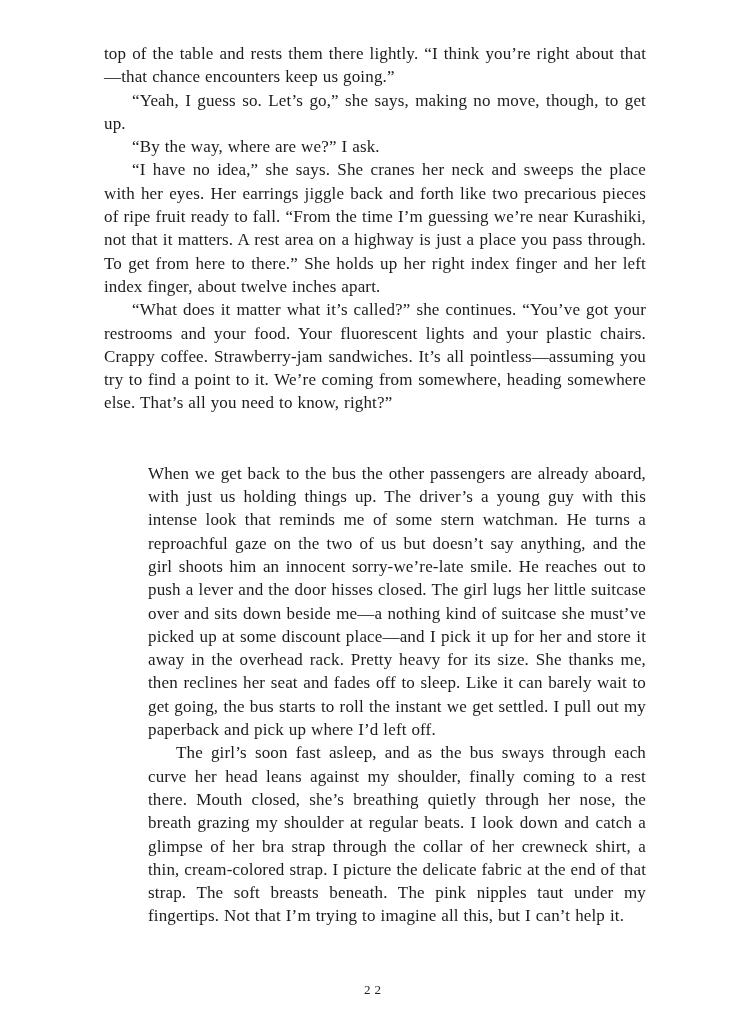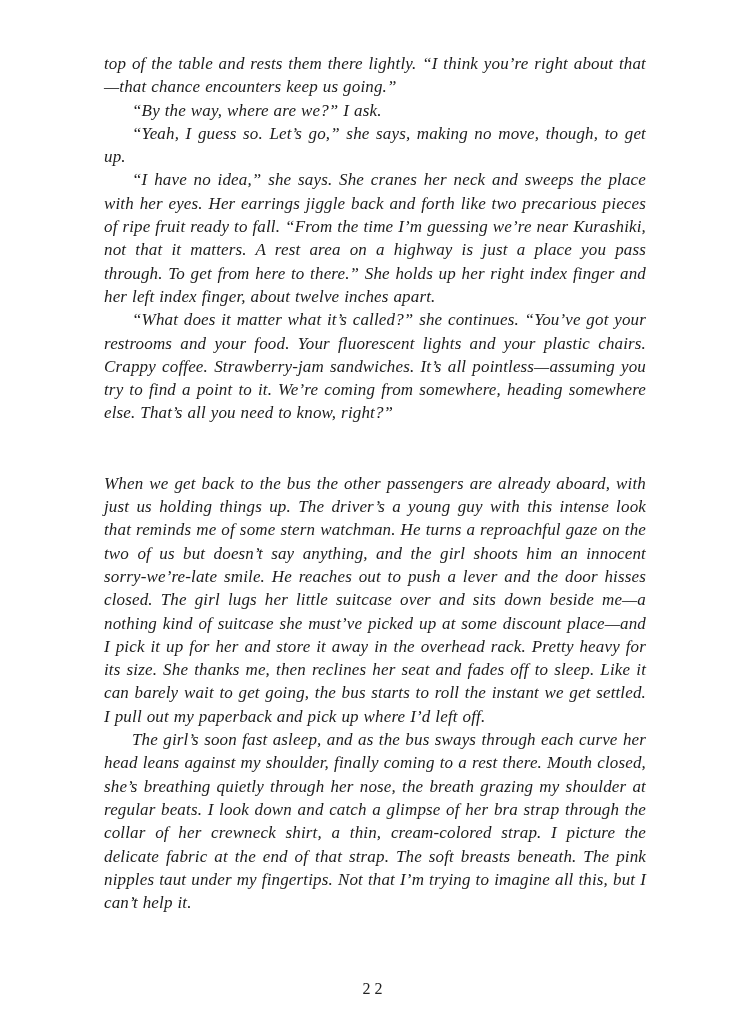--- a/index.html
+++ b/index.html
@@ -17,59 +17,59 @@
   }
   .page {
     position: absolute;
     inset: 0;
     background: #ffffff;
   }
   .text-block {
     position: absolute;
     left: 104px;
     right: 103px;
-    top: 52px;
-    font-style: italic;
+    top: 42px;
   }
   .section { }
   .section + .section {
     margin-top: 47px;
+    margin-left: 44px;
   }
   .para {
     margin: 0;
     font-size: 17px;
     line-height: 23.3px;
     text-align: justify;
     text-justify: inter-word;
     letter-spacing: 0.15px;
     word-spacing: 0.5px;
   }
   .para.indent {
     text-indent: 28px;
   }
   .page-number {
     position: absolute;
     bottom: 26px;
     left: 0;
     right: 0;
     text-align: center;
-    font-size: 16px;
+    font-size: 13px;
     letter-spacing: 4px;
     color: #222222;
   }
 </style>
 </head>
 <body>
 
 <div class="page">
   <div class="text-block">
       <div class="section">
         <p class="para">top of the table and rests them there lightly. “I think you’re right about that—that chance encounters keep us going.”</p>
+        <p class="para indent">“Yeah, I guess so. Let’s go,” she says, making no move, though, to get up.</p>
         <p class="para indent">“By the way, where are we?” I ask.</p>
-        <p class="para indent">“Yeah, I guess so. Let’s go,” she says, making no move, though, to get up.</p>
         <p class="para indent">“I have no idea,” she says. She cranes her neck and sweeps the place with her eyes. Her earrings jiggle back and forth like two precarious pieces of ripe fruit ready to fall. “From the time I’m guessing we’re near Kurashiki, not that it matters. A rest area on a highway is just a place you pass through. To get from here to there.” She holds up her right index finger and her left index finger, about twelve inches apart.</p>
         <p class="para indent">“What does it matter what it’s called?” she continues. “You’ve got your restrooms and your food. Your fluorescent lights and your plastic chairs. Crappy coffee. Strawberry-jam sandwiches. It’s all pointless—assuming you try to find a point to it. We’re coming from somewhere, heading somewhere else. That’s all you need to know, right?”</p>
       </div>
       <div class="section">
         <p class="para">When we get back to the bus the other passengers are already aboard, with just us holding things up. The driver’s a young guy with this intense look that reminds me of some stern watchman. He turns a reproachful gaze on the two of us but doesn’t say anything, and the girl shoots him an innocent sorry-we’re-late smile. He reaches out to push a lever and the door hisses closed. The girl lugs her little suitcase over and sits down beside me—a nothing kind of suitcase she must’ve picked up at some discount place—and I pick it up for her and store it away in the overhead rack. Pretty heavy for its size. She thanks me, then reclines her seat and fades off to sleep. Like it can barely wait to get going, the bus starts to roll the instant we get settled. I pull out my paperback and pick up where I’d left off.</p>
         <p class="para indent">The girl’s soon fast asleep, and as the bus sways through each curve her head leans against my shoulder, finally coming to a rest there. Mouth closed, she’s breathing quietly through her nose, the breath grazing my shoulder at regular beats. I look down and catch a glimpse of her bra strap through the collar of her crewneck shirt, a thin, cream-colored strap. I picture the delicate fabric at the end of that strap. The soft breasts beneath. The pink nipples taut under my fingertips. Not that I’m trying to imagine all this, but I can’t help it.</p>
       </div>
     </div>
   <div class="page-number">22</div>
 </div>

